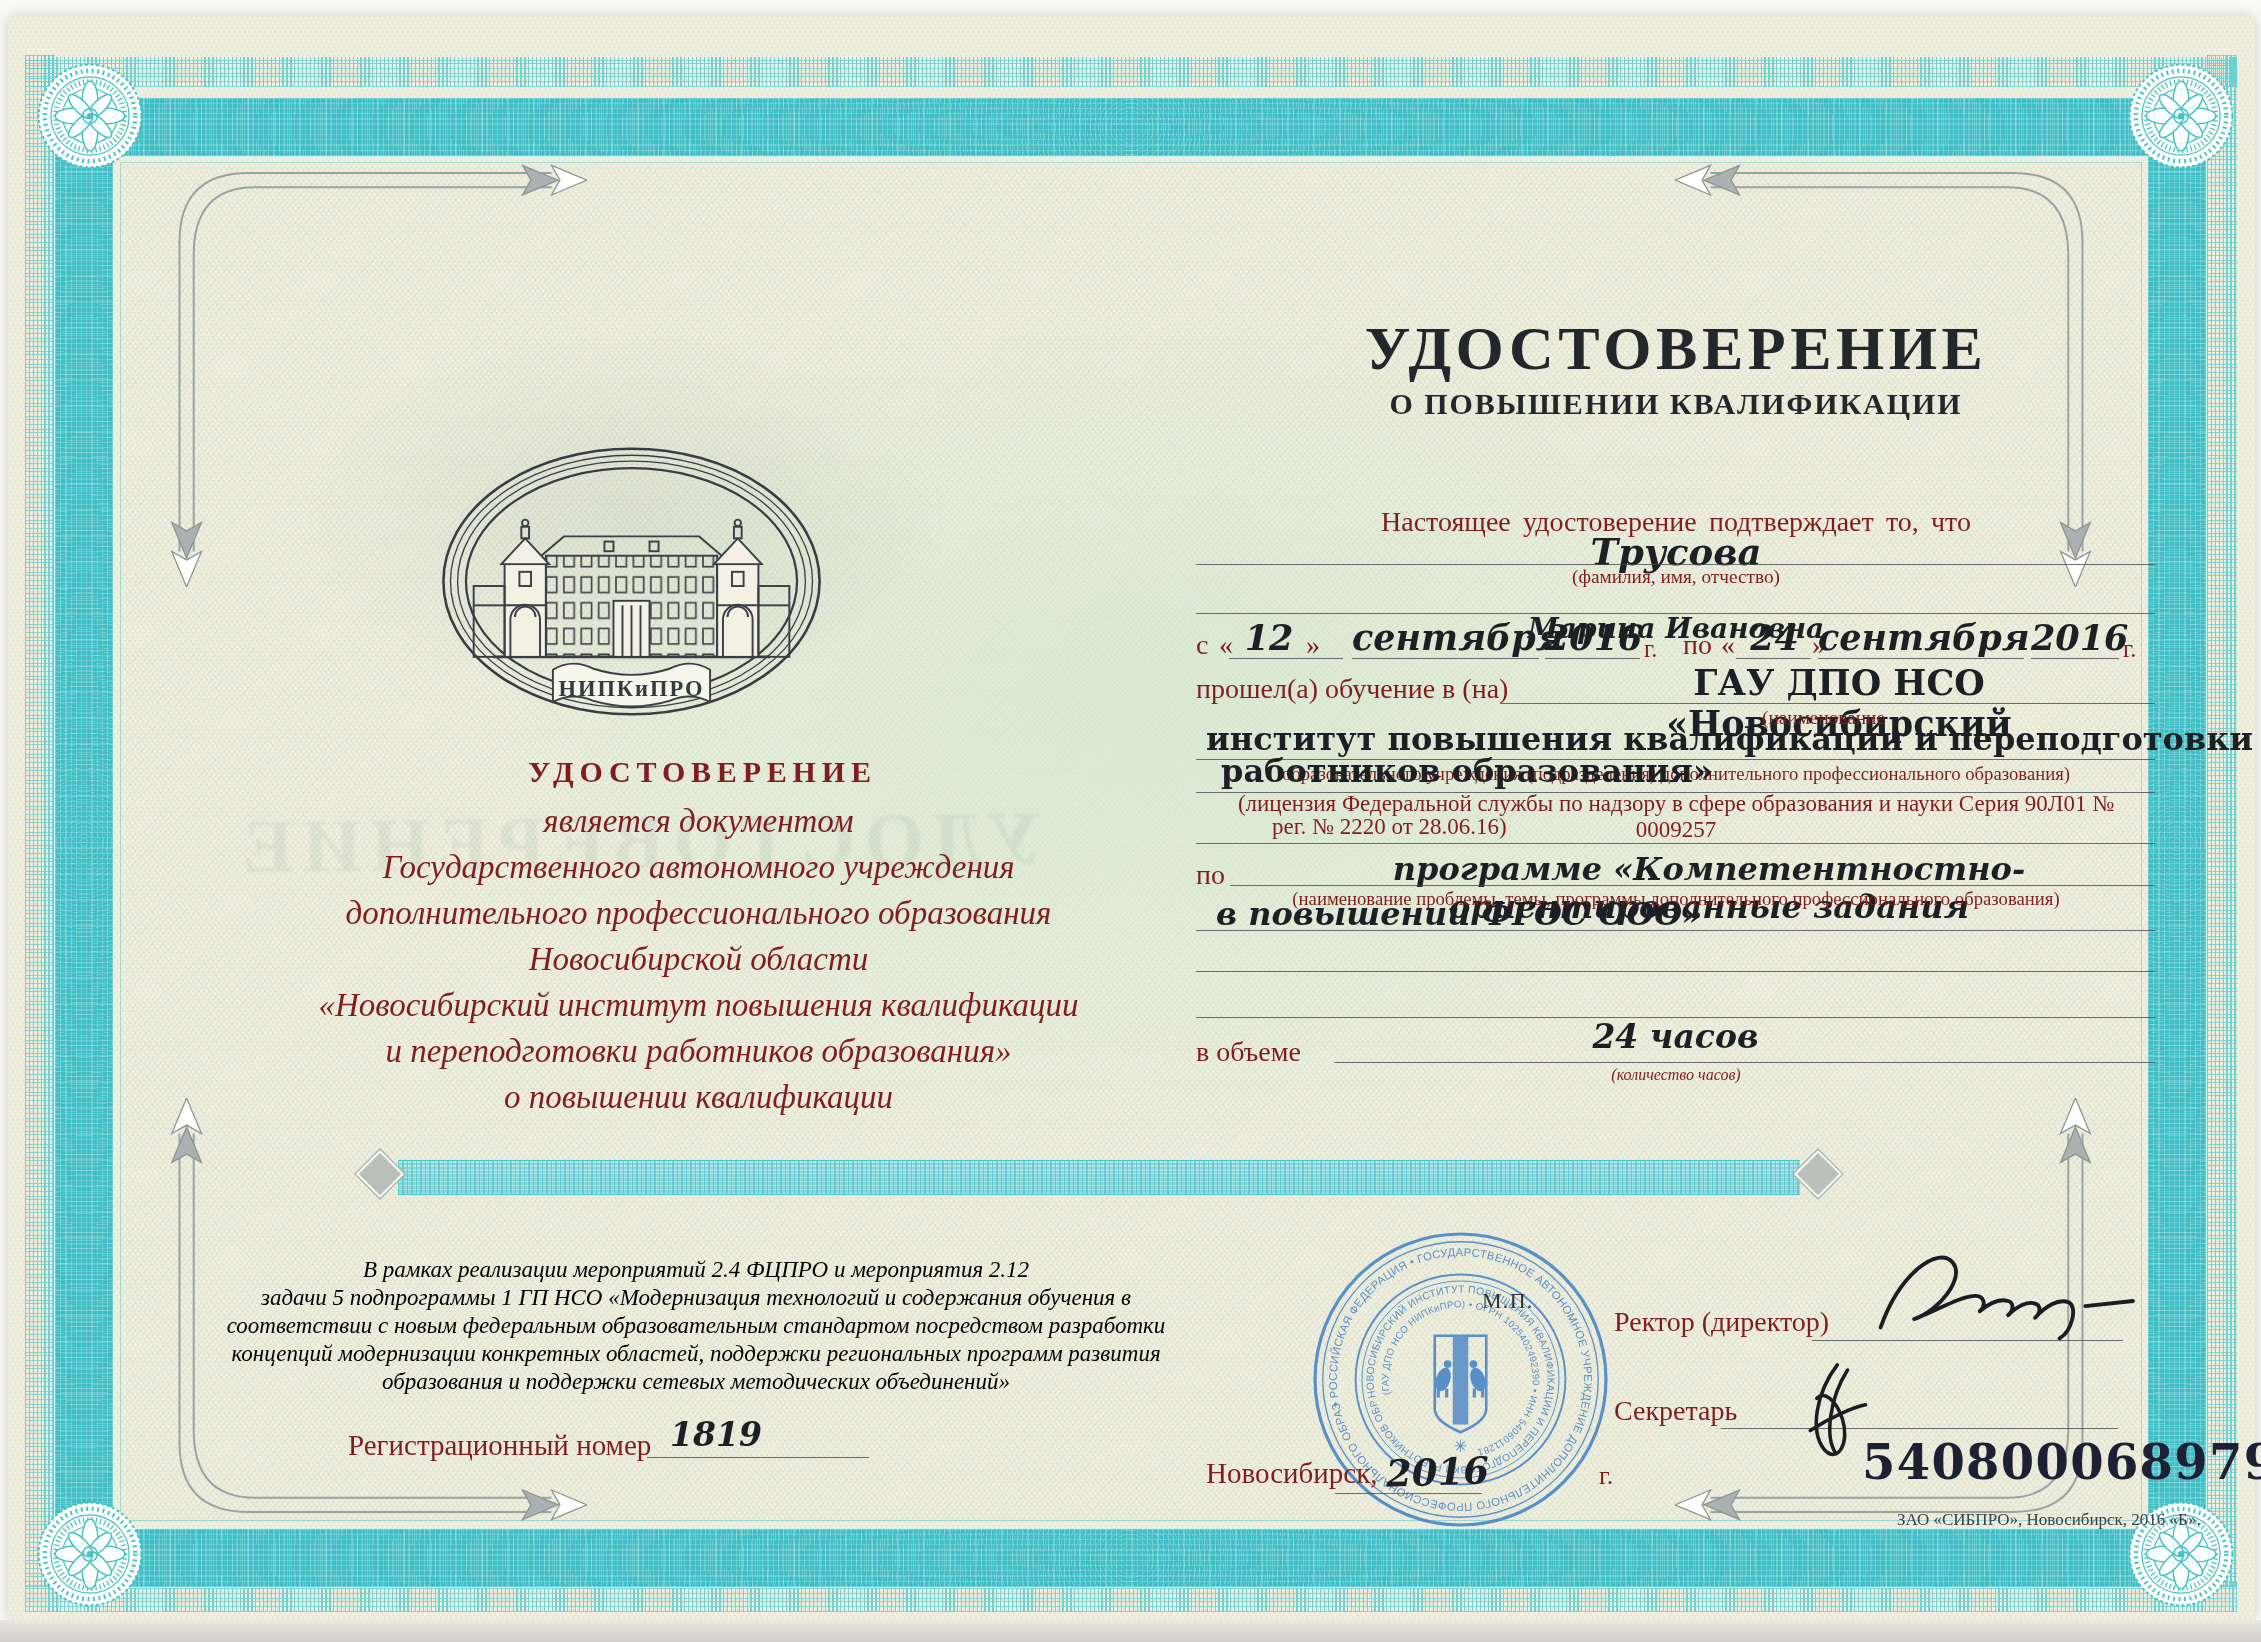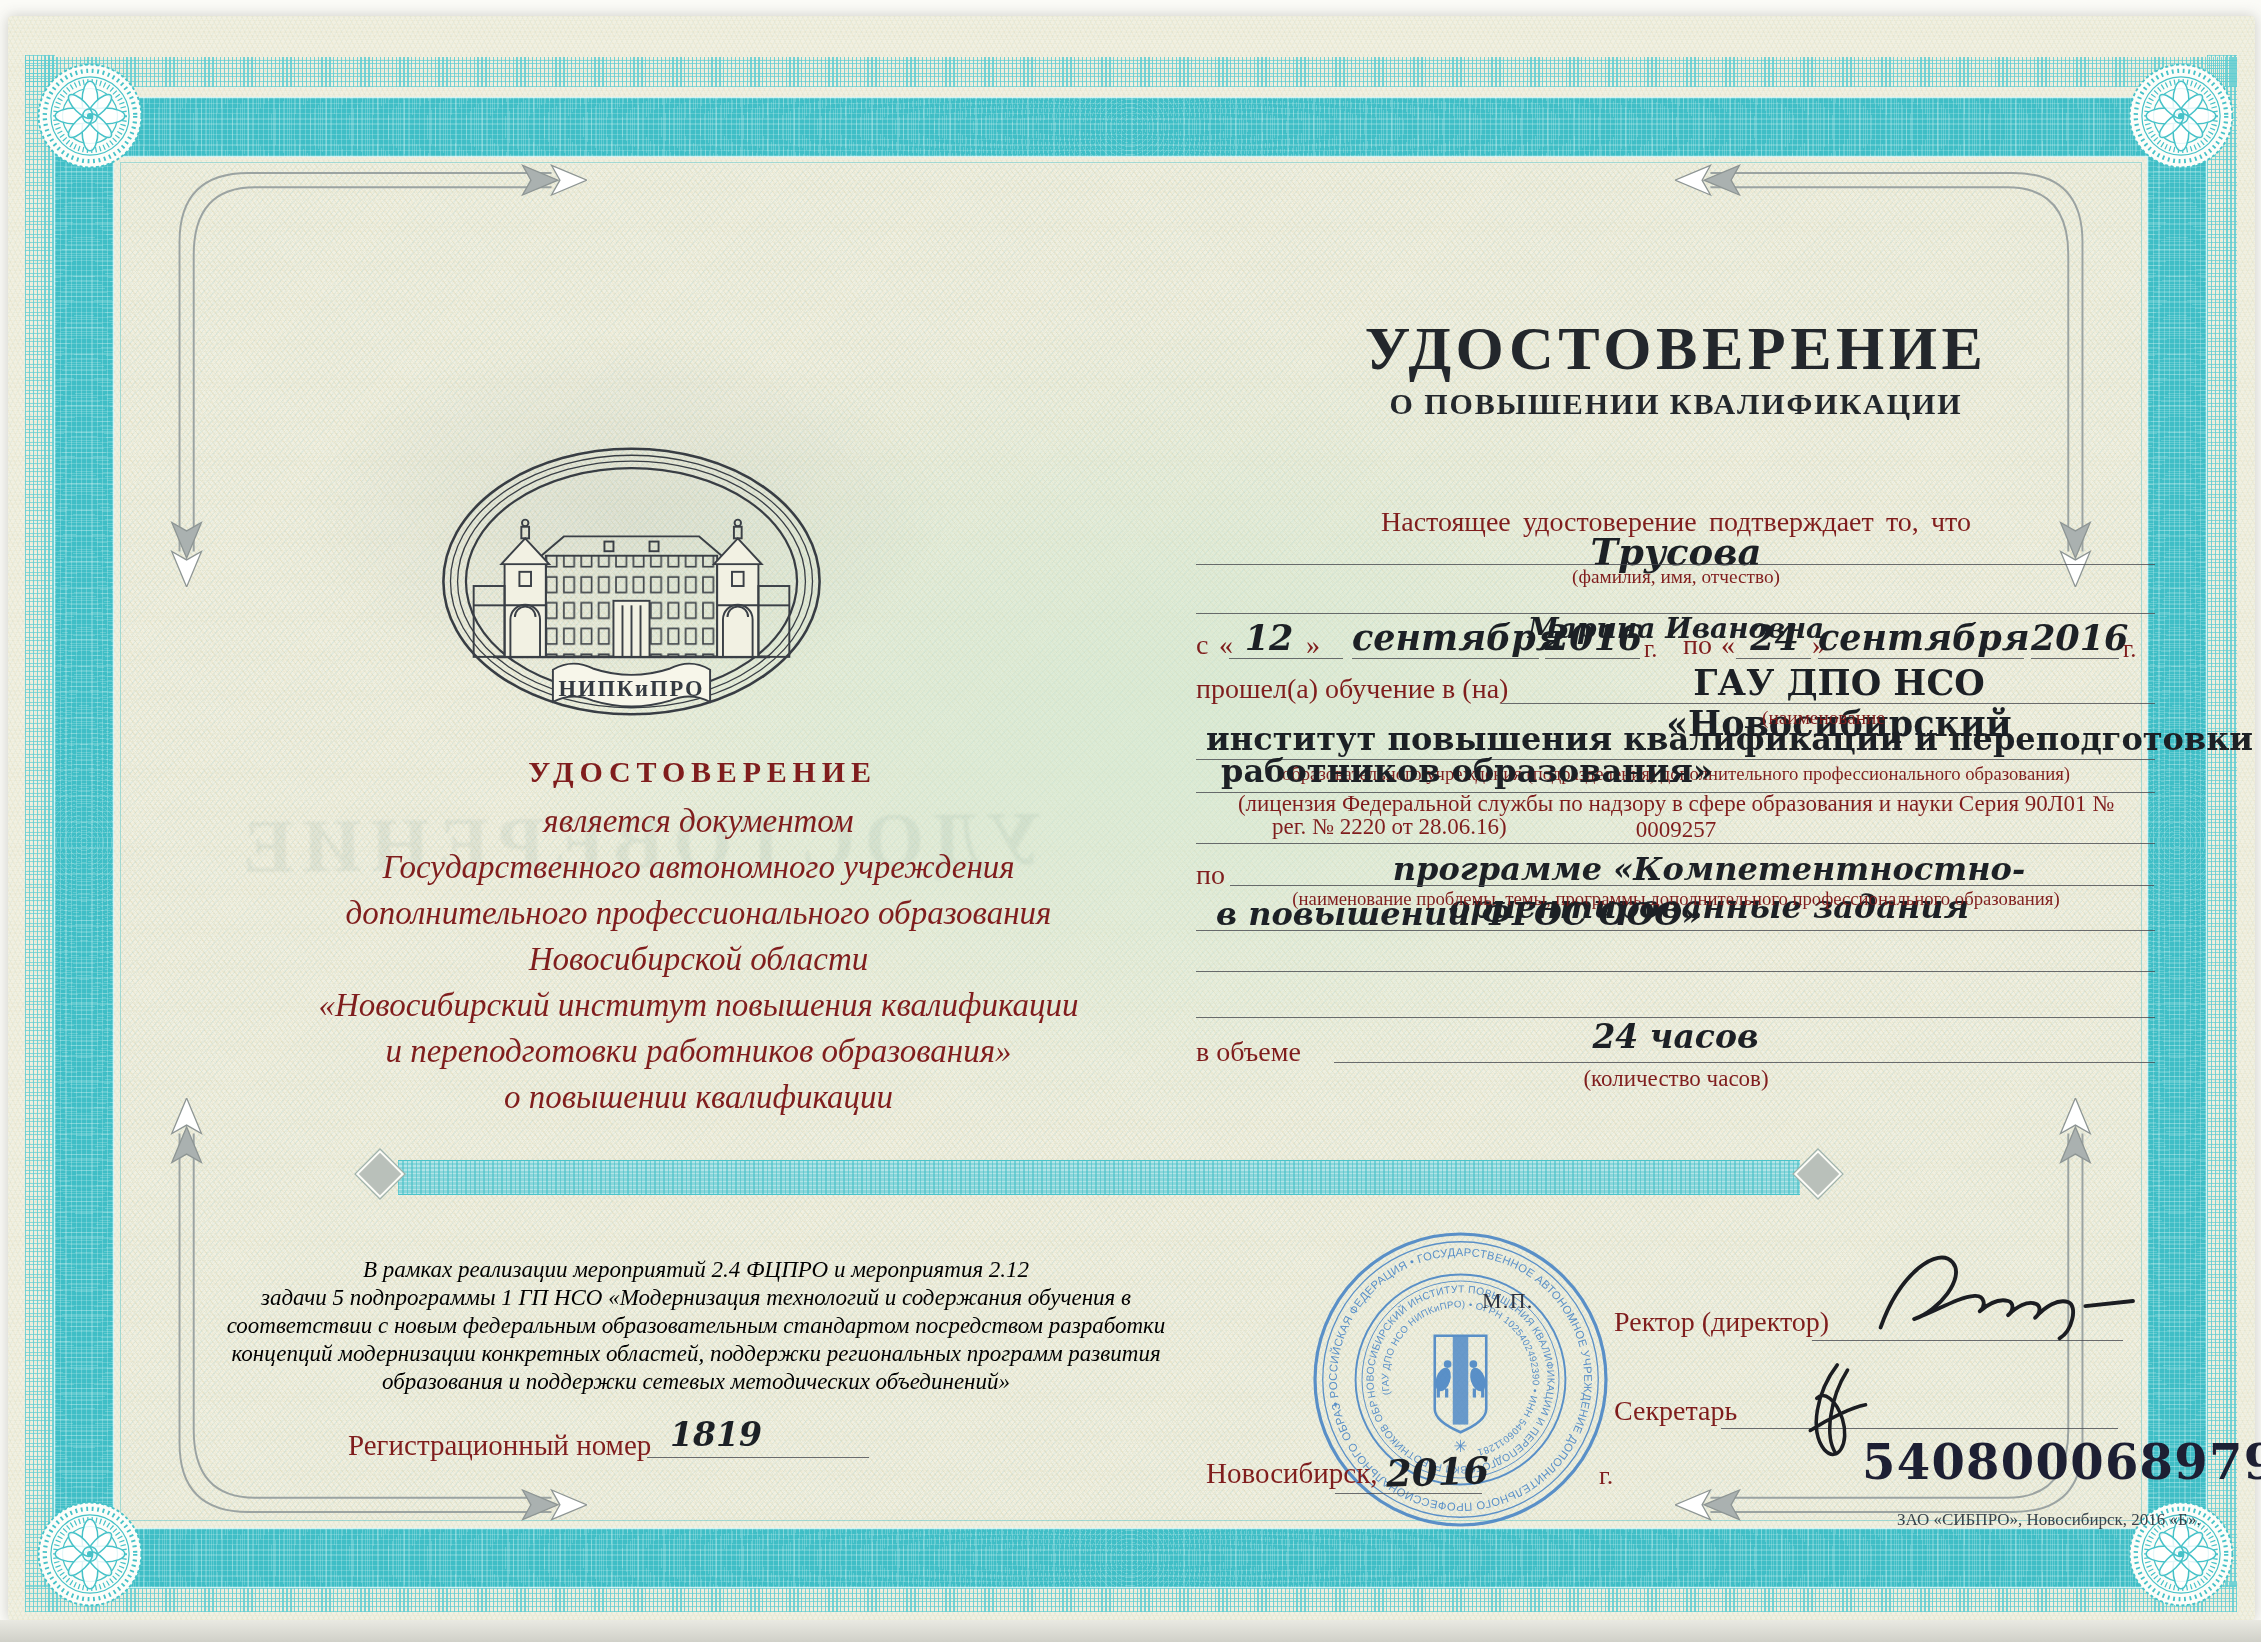--- a/index.html
+++ b/index.html
@@ -286,21 +286,21 @@
 <div class="rule" style="left:1230px;top:885px;width:924px;"></div>
 <div class="abs cap rcol ctr" style="top:888px;font-size:18.7px;">(наименование проблемы, темы, программы дополнительного профессионального образования)</div>
 <div class="abs entry" style="left:1216px;top:895px;font-size:32px;">в повышении ФГОС ООО»</div>
 <div class="rule" style="left:1196px;top:930px;width:959px;"></div>
 <div class="rule" style="left:1196px;top:971px;width:959px;"></div>
 <div class="rule" style="left:1196px;top:1017px;width:959px;"></div>
 
 <div class="abs cap" style="left:1196px;top:1036px;font-size:28px;">в объеме</div>
 <div class="abs entry ctr" style="left:1482px;top:1017px;width:387px;font-size:33px;">24 часов</div>
 <div class="rule" style="left:1334px;top:1062px;width:821px;"></div>
-<div class="abs cap rcol ctr" style="top:1066px;font-size:23px;">(количество часов)</div>
+<div class="abs cap rcol ctr" style="top:1066px;font-size:16px;font-style:italic;">(количество часов)</div>
 
 <div class="abs seal-wrap">
   <svg width="309" height="309" viewBox="0 0 480 480">
     <g fill="none" stroke="#4a86c6">
       <circle cx="240" cy="240" r="226" stroke-width="5"></circle>
       <circle cx="240" cy="240" r="214" stroke-width="2"></circle>
       <circle cx="240" cy="240" r="163" stroke-width="3"></circle>
       <circle cx="240" cy="240" r="153" stroke-width="1.5"></circle>
     </g>
     <defs>

